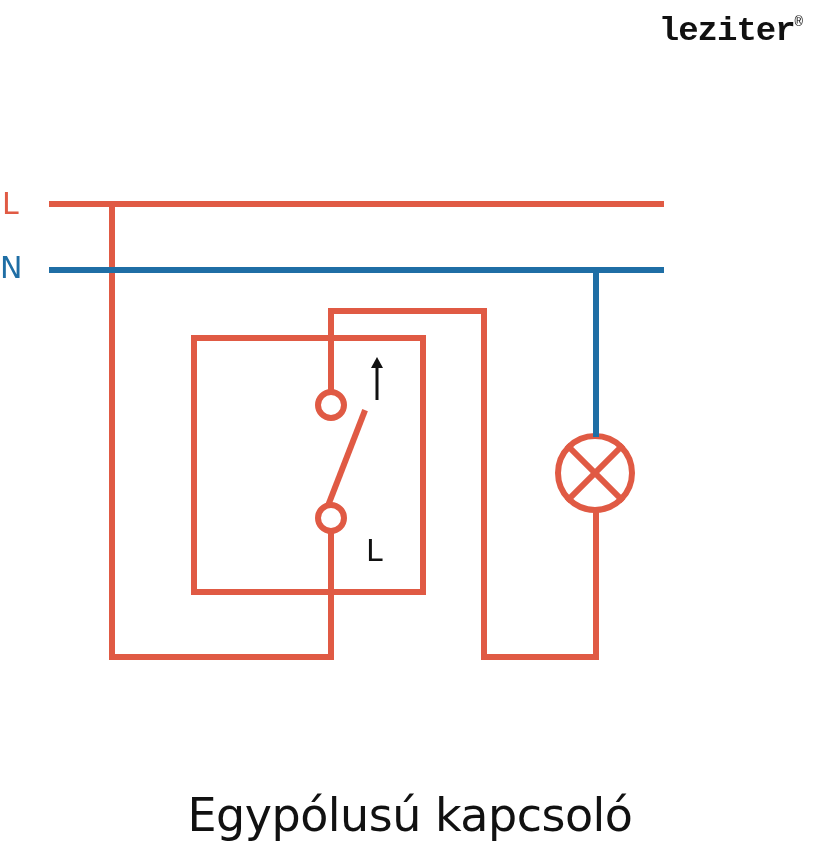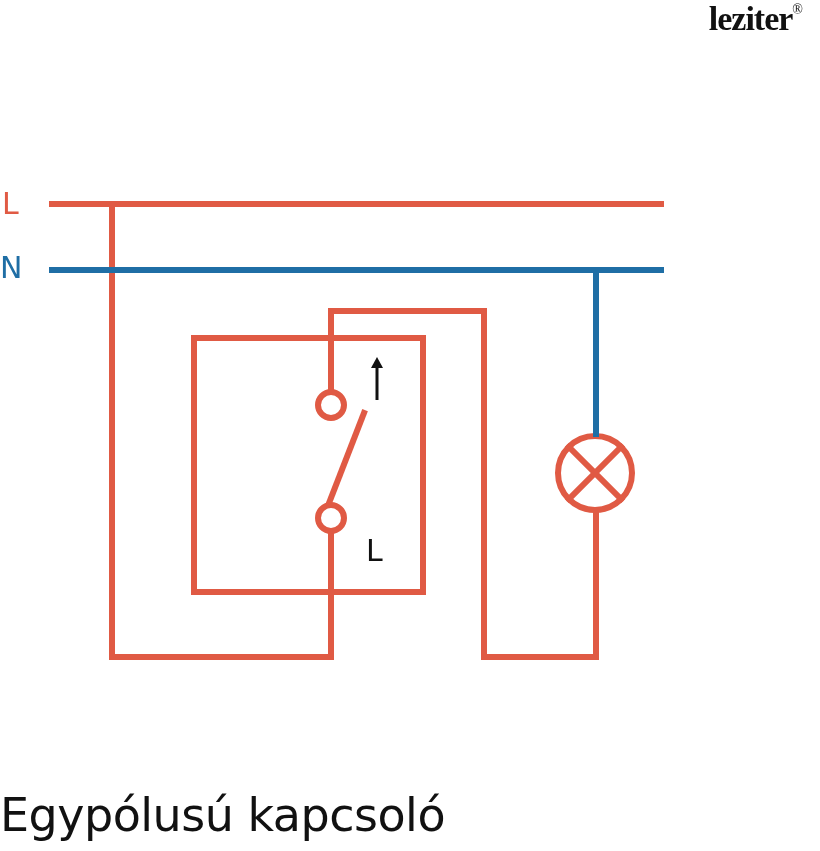--- a/index.html
+++ b/index.html
@@ -1,23 +1,23 @@
 <!DOCTYPE html>
 <html><head>
 <meta charset="utf-8">
 <style>
   html, body { margin:0; padding:0; background:#ffffff; }
   body { width:820px; height:851px; position:relative; overflow:hidden; font-family:"Liberation Sans", sans-serif; }
-  .logo { position:absolute; right:18px; top:0px; font-family:Liberation Serif, serif; font-weight:bold; font-size:34px; color:#111; letter-spacing:-1px; }
+  .logo { position:absolute; right:18px; top:12px; font-family:Liberation Mono, monospace; font-weight:bold; font-size:34px; color:#111; letter-spacing:-1px; }
   .logo sup { font-size:14px; font-weight:normal; vertical-align:top; position:relative; top:2px; }
   .lbl { position:absolute; font-family:"DejaVu Sans", sans-serif; font-size:30px; }
   .lbl-L { left:2px; top:186px; color:#e05a44; }
   .lbl-N { left:0px; top:250px; color:#1f6ea5; }
   .diagram { position:absolute; left:0; top:0; }
-  .caption { position:absolute; left:0; width:820px; top:788px; text-align:left; font-family:"DejaVu Sans", sans-serif; font-size:46px; color:#111; font-weight:normal; letter-spacing:-0.5px; }
+  .caption { position:absolute; left:0; width:820px; top:788px; text-align:center; font-family:"DejaVu Sans", sans-serif; font-size:46px; color:#111; font-weight:normal; letter-spacing:-0.5px; }
   .sw-lbl { position:absolute; font-family:"DejaVu Sans", sans-serif; font-size:30px; color:#111; }
 </style>
 </head>
 <body>
 
 <div class="logo"><span>leziter</span><sup>®</sup></div>
 
 <div class="lbl lbl-L">L</div>
 <div class="lbl lbl-N">N</div>
 

